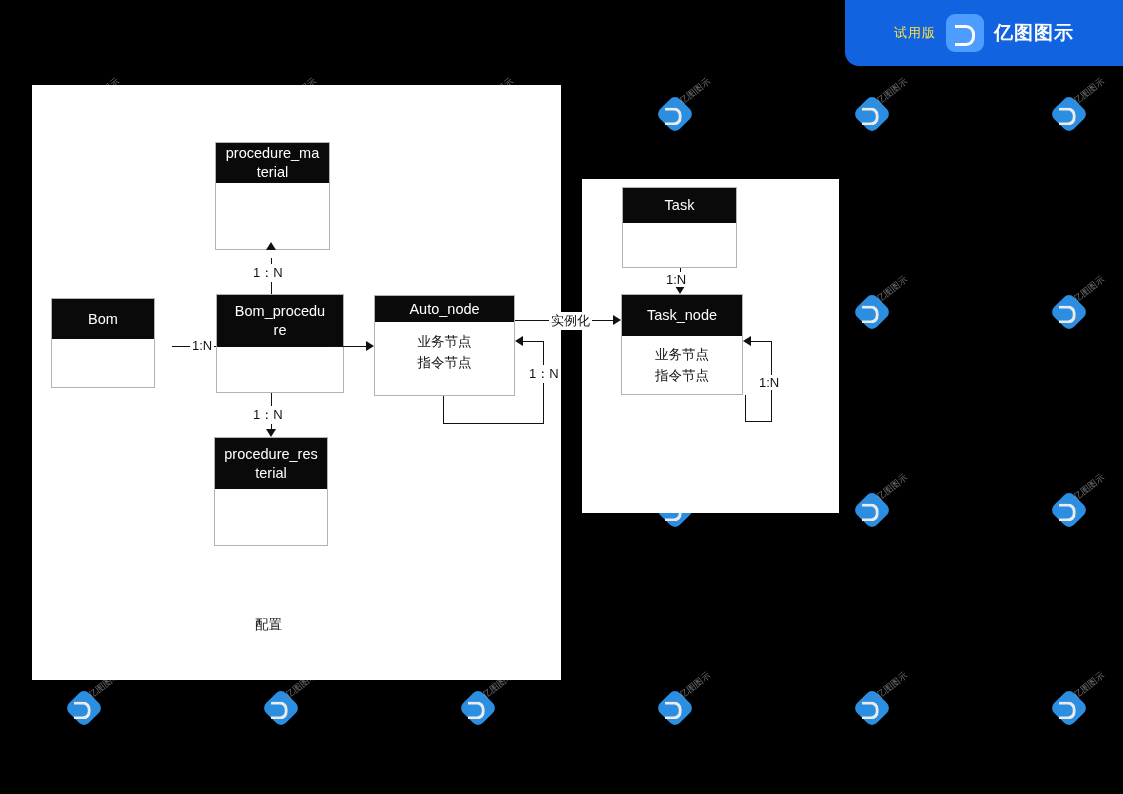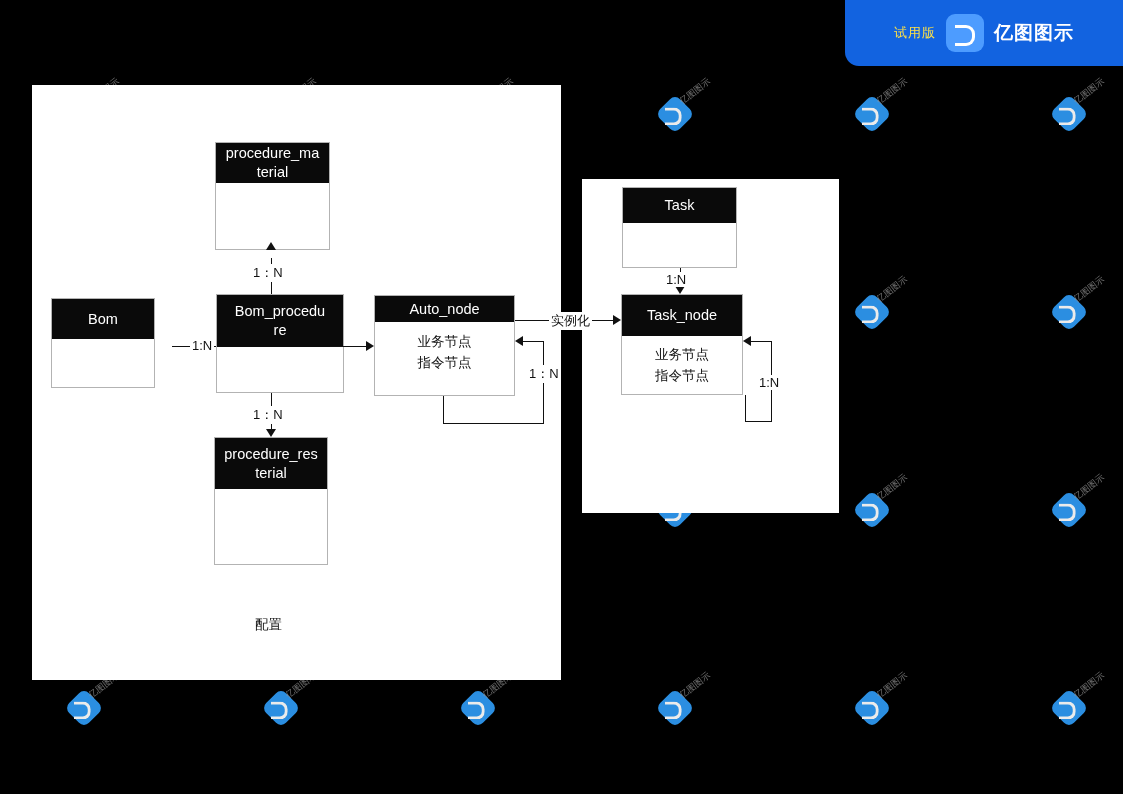--- a/index.html
+++ b/index.html
@@ -227,21 +227,21 @@
 <div class="ent" id="e-autonode" style="left:374px;top:295px;width:141px;height:101px;">
   <div class="hd" style="height:26px;">
     <span>Auto_node</span>
   </div>
   <div class="bd" style="height:59px;">
     <span>业务节点</span>
     <span>指令节点</span>
   </div>
 </div>
 
-<div class="ent" id="e-resource" style="left:214px;top:437px;width:114px;height:128px;">
+<div class="ent" id="e-resource" style="left:214px;top:437px;width:114px;height:109px;">
   <div class="hd" style="height:51px;flex-direction:column;">
     <span>procedure_res</span>
     <span>terial</span>
   </div>
   <div class="bd" style="height:48px;"></div>
 </div>
 
 <div class="ent" id="e-task" style="left:622px;top:187px;width:115px;height:81px;">
   <div class="hd" style="height:35px;">
     <span>Task</span>

